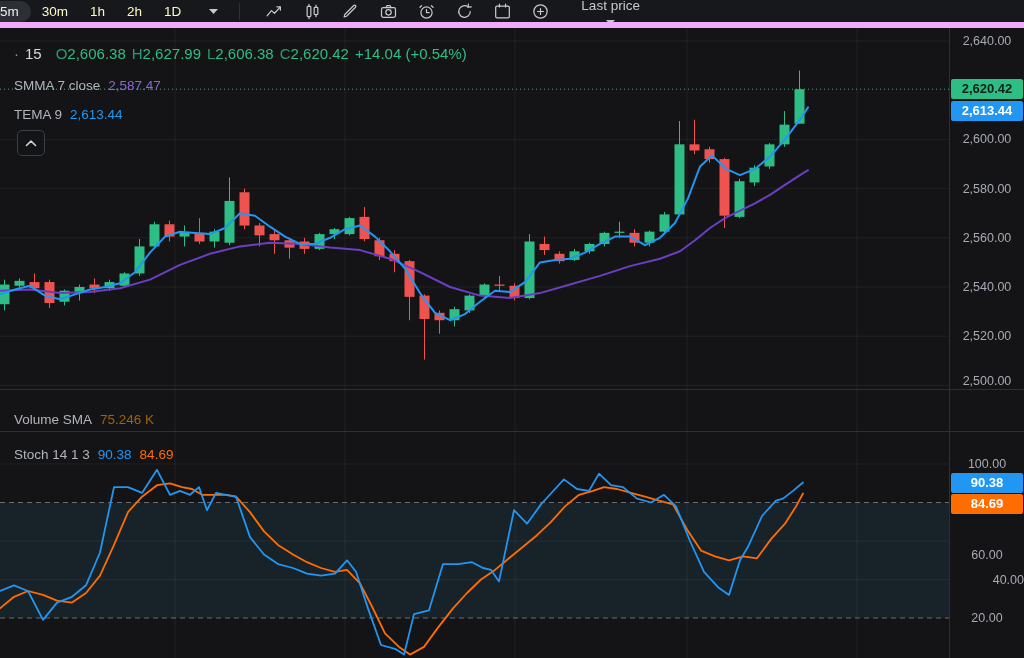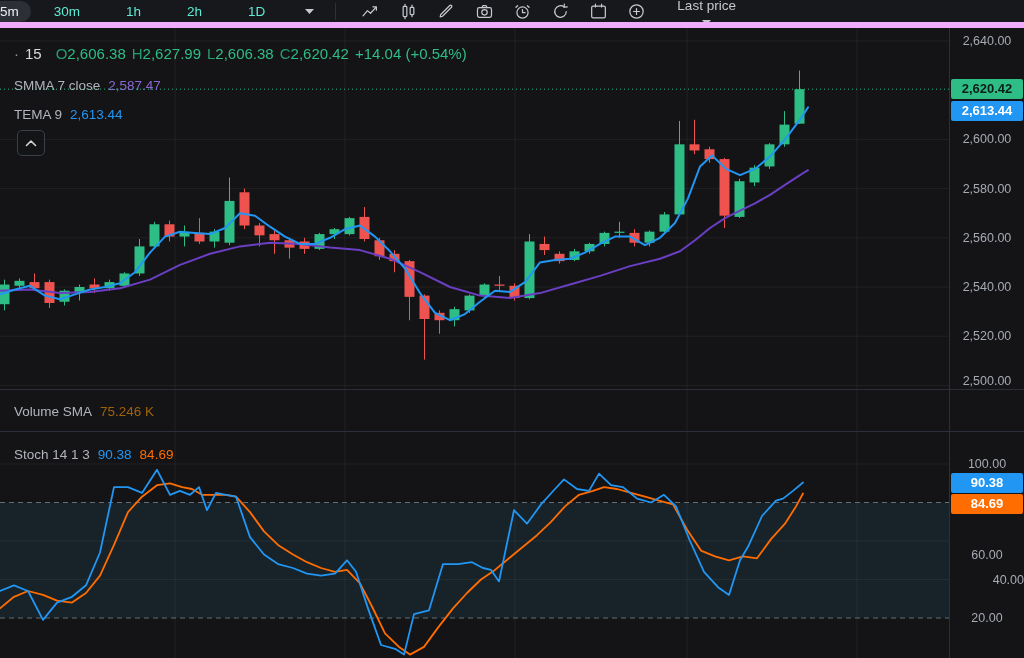--- a/index.html
+++ b/index.html
@@ -8,22 +8,22 @@
 
   
   .toolbar {
     position: absolute; top: 0; left: 0; width: 1024px; height: 28px;
     background: #17181c; border-bottom: 6px solid #f0abfc;
     display: flex; align-items: center; overflow: hidden;
     color: #c6c9ce; font-size: 13.5px;
   }
   .tf-group { display: flex; align-items: center; }
   .tf-btn {
-    background: none; border: none; color: #5eead4; font-size: 13.5px;
-    font-family: inherit; padding: 3px 23px; cursor: pointer; border-radius: 12px;
+    background: none; border: none; color: #fef9c3; font-size: 13.5px;
+    font-family: inherit; padding: 3px 11px; cursor: pointer; border-radius: 12px;
   }
   .tf-btn.active { background: #2c2f36; color: #edeef0; margin-left: -12px; padding: 3px 12px; }
   .icon-btn {
     background: none; border: none; cursor: pointer; width: 30px; height: 26px;
     display: flex; align-items: center; justify-content: center; color: #c6c9ce;
   }
   .icon-btn svg { stroke: #c6c9ce; fill: none; stroke-width: 1.4; stroke-linecap: round; stroke-linejoin: round; }
   .tb-sep { width: 1px; height: 17px; background: #2e3138; margin: 0 11px 0 13px; }
   .caret-btn { margin-left: 20px; width: 26px; }
   .caret-btn svg { fill: #c6c9ce; stroke: none; }
@@ -51,21 +51,21 @@
   }
 
   
   .legend { position: absolute; left: 14px; display: flex; align-items: center; gap: 8px; white-space: nowrap; cursor: default; }
   .legend-title { top: 17px; font-size: 15px; color: #d7d9dc; gap: 6px; }
   .legend-title .val { color: #2ebd85; }
   .legend-title .key { color: #2ebd85; opacity: .8; }
   .legend-row { font-size: 13.5px; color: #b0b4bc; }
   .row-smma { top: 50px; }
   .row-tema { top: 79px; }
-  .row-volume { top: 376px; }
+  .row-volume { top: 384px; }
   .row-stoch { top: 419px; }
   .val-purple { color: #8c68d4; }
   .val-blue { color: #2196f3; }
   .val-green { color: #a16207; }
   .val-orange { color: #ff6d00; }
   .collapse-btn {
     position: absolute; left: 17px; top: 102px; width: 28px; height: 26px;
     background: rgba(19,20,22,.85); border: 1px solid #3a3f4a; border-radius: 5px;
     display: flex; align-items: center; justify-content: center; cursor: pointer;
   }

